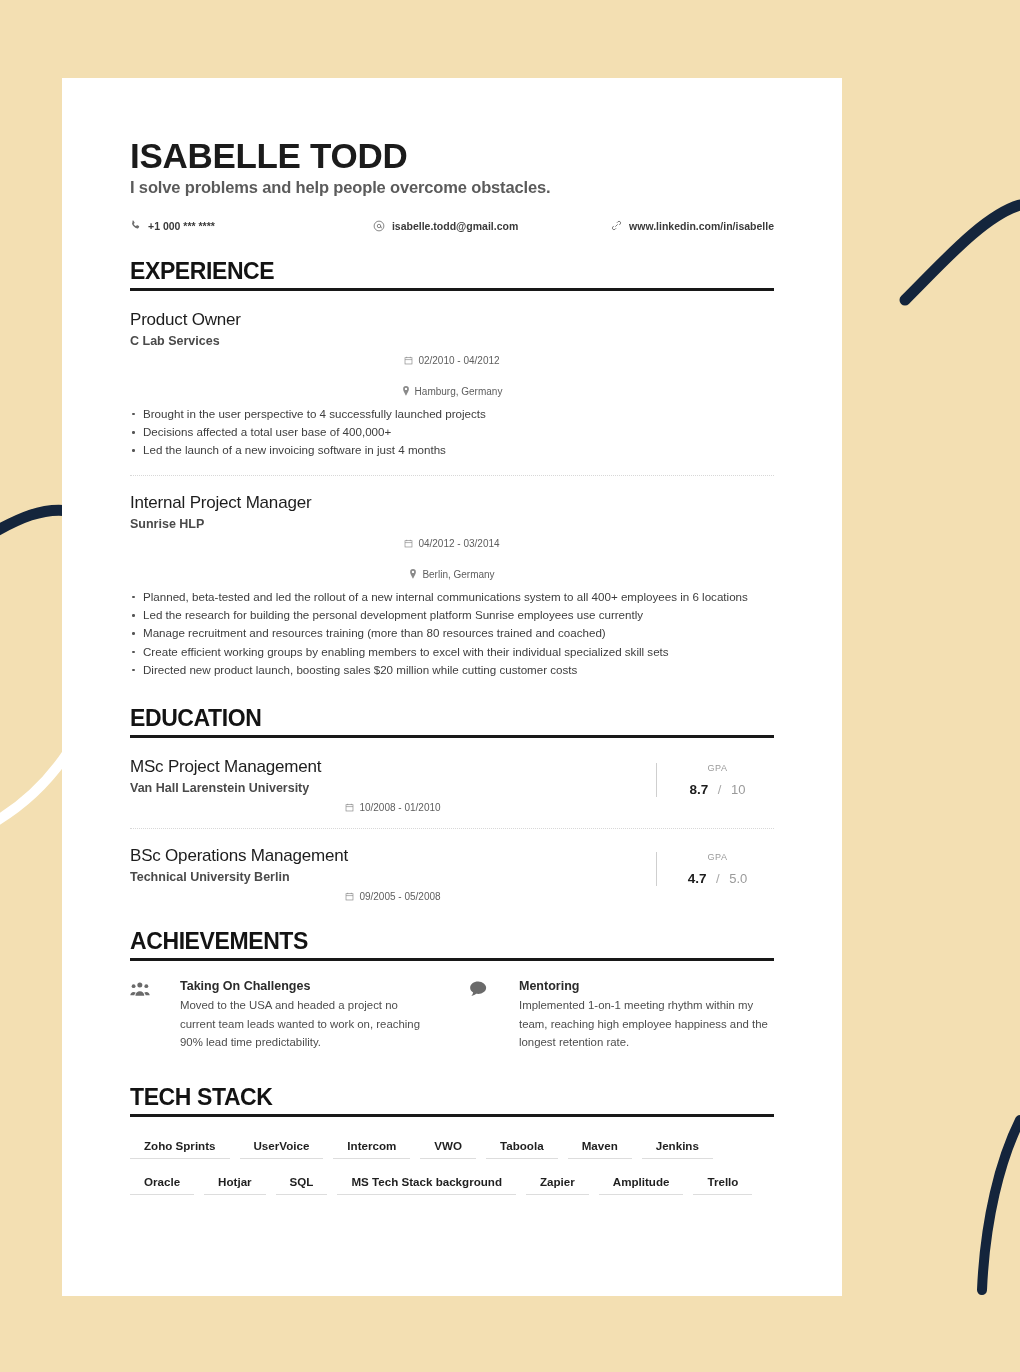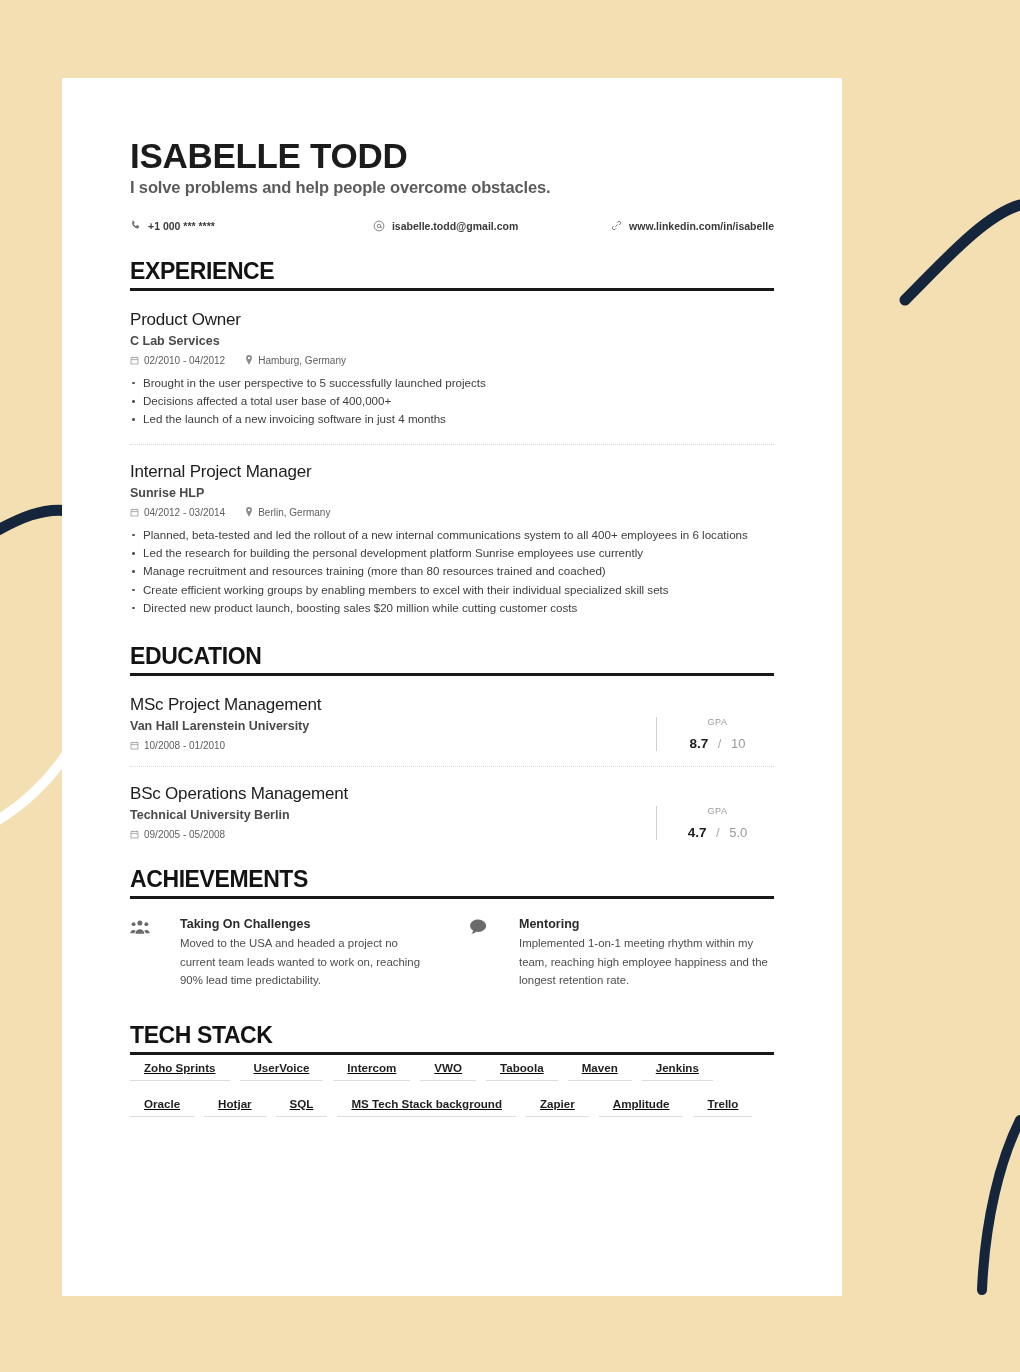--- a/index.html
+++ b/index.html
@@ -109,20 +109,21 @@
     color: #4a4a4a;
     margin-top: 4px;
   }
   .entry-meta {
     display: flex;
     align-items: center;
     gap: 20px;
     margin-top: 7px;
     font-size: 10px;
     color: #5e5e5e;
+    flex-direction: column;
   }
   .entry-meta .mi {
     display: flex;
     align-items: center;
     gap: 5px;
   }
   .entry-meta .ico { color: #8a8a8a; display: inline-flex; }
 
   ul.bullets {
     list-style: none;
@@ -147,21 +148,21 @@
   }
 
   
   .edu-row { display: flex; align-items: flex-start; }
   .edu-left { flex: 1 1 auto; }
   .gpa-box {
     flex: 0 0 auto;
     width: 118px;
     border-left: 1px solid #cfcfcf;
     padding-left: 22px;
-    margin-top: 22px;
+    margin-top: 6px;
     text-align: left;
   }
   .gpa-label {
     font-size: 9px;
     color: #9a9a9a;
     letter-spacing: 0.5px;
     text-align: center;
     padding-right: 18px;
   }
   .gpa-value {
@@ -192,22 +193,21 @@
     font-size: 11.4px;
     color: #4d4d4d;
     line-height: 1.62;
     margin-top: 3px;
   }
 
   
   .tags {
     display: flex;
     flex-wrap: wrap;
-    margin-top: 6px;
-    text-decoration: underline;
+    margin-top: 22px;
   }
   .tag {
     font-size: 11.6px;
     font-weight: bold;
     color: #1f1f1f;
     border-bottom: 1.5px solid #dddddd;
     padding: 0 14px 6px 14px;
     margin-right: 10px;
     margin-bottom: 16px;
     white-space: nowrap;
@@ -286,21 +286,21 @@
         <span class="mi">
           <span class="ico">
             <svg width="8" height="10" viewBox="0 0 12 16" fill="currentColor">
               <path d="M6 0a4.6 4.6 0 0 0-4.6 4.6C1.4 8 6 15.2 6 15.2S10.6 8 10.6 4.6A4.6 4.6 0 0 0 6 0zm0 6.5a1.9 1.9 0 1 1 0-3.8 1.9 1.9 0 0 1 0 3.8z"></path>
             </svg>
           </span>
           <span>Hamburg, Germany</span>
         </span>
       </div>
       <ul class="bullets">
-        <li>Brought in the user perspective to 5 successfully launched projects</li>
+        <li>Brought in the user perspective to 4 successfully launched projects</li>
         <li>Decisions affected a total user base of 400,000+</li>
         <li>Led the launch of a new invoicing software in just 4 months</li>
       </ul>
     </div>
 
     <div class="entry-divider"></div>
 
     <div class="entry">
       <div class="entry-role">Internal Project Manager</div>
       <div class="entry-org">Sunrise HLP</div>

